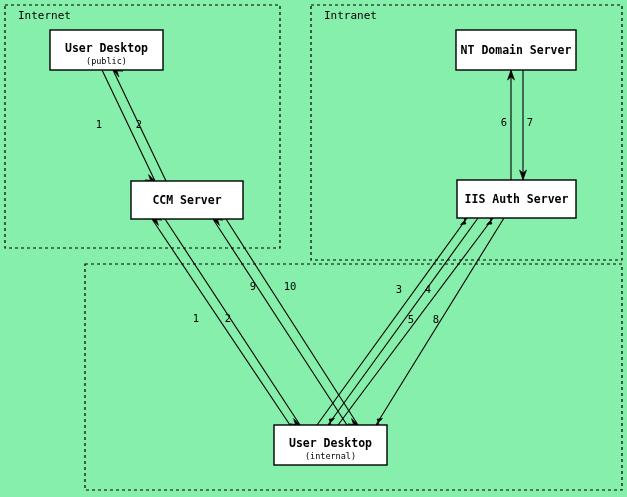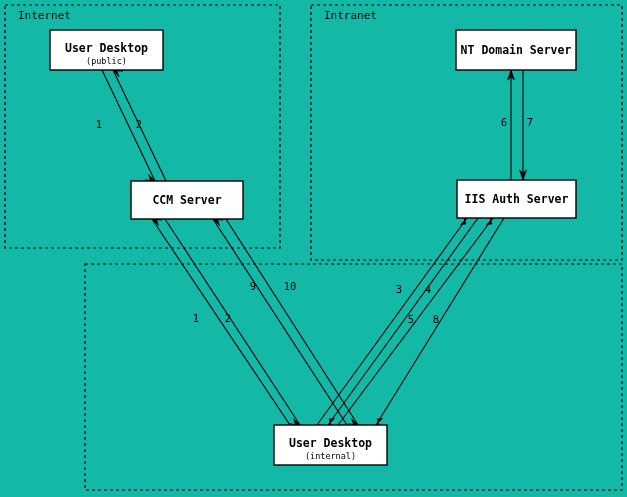--- a/index.html
+++ b/index.html
@@ -4,21 +4,21 @@
 <style>
   html, body {
     margin: 0;
     padding: 0;
     background: #ffffff;
   }
   #diagram-root {
     position: relative;
     width: 627px;
     height: 497px;
-    background: #14b8a6;
+    background: #86efac;
     font-family: "DejaVu Sans Mono", monospace;
     overflow: hidden;
   }
   svg#diagram-svg {
     position: absolute;
     left: 0;
     top: 0;
     width: 627px;
     height: 497px;
   }

